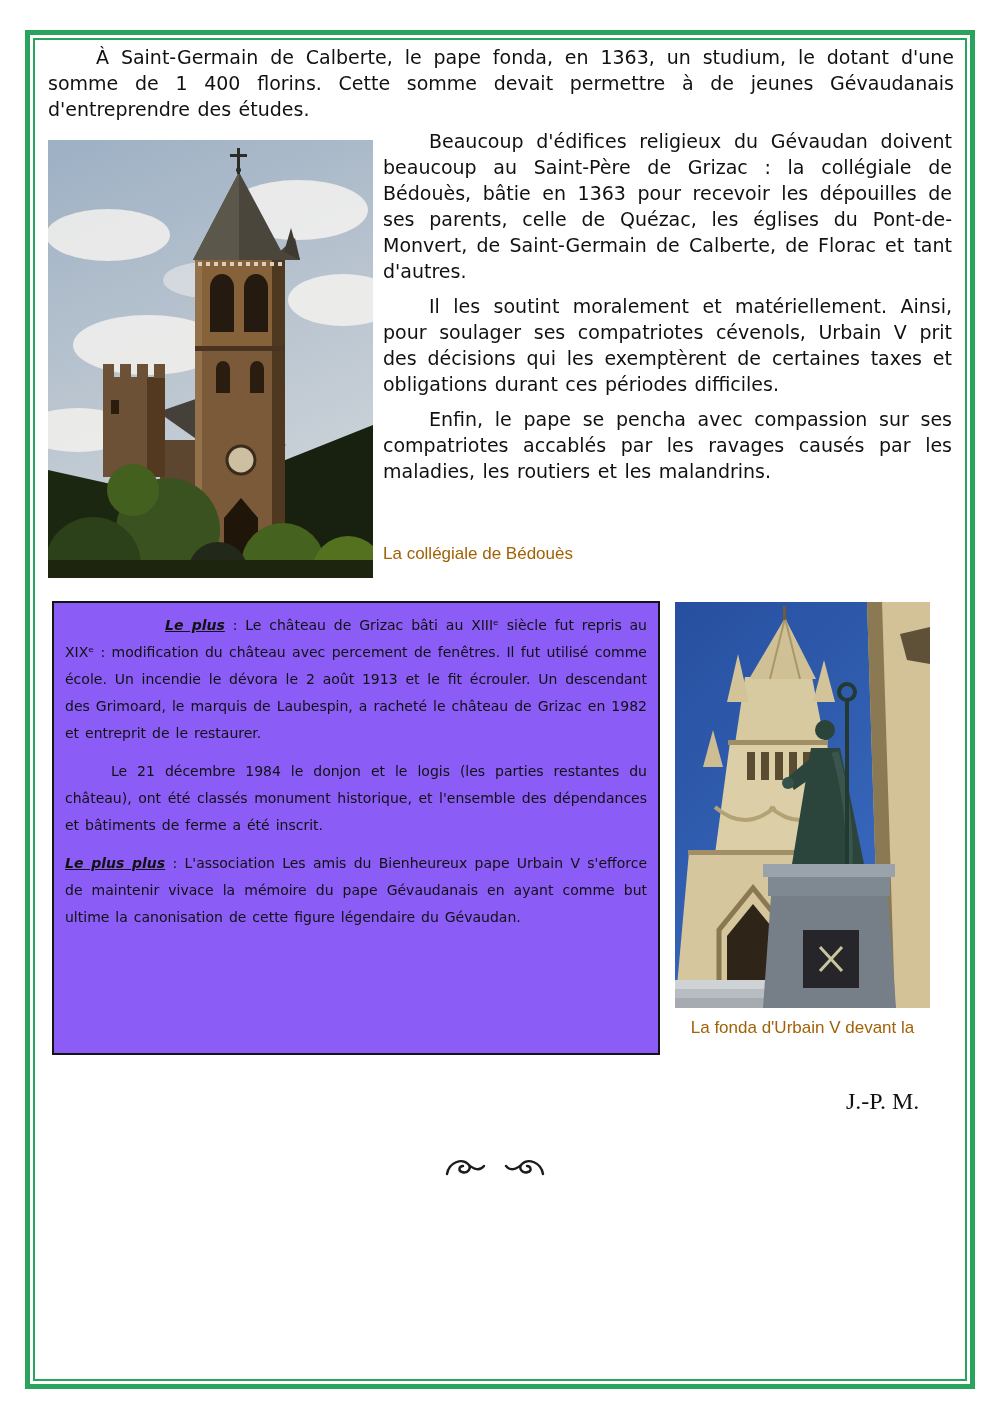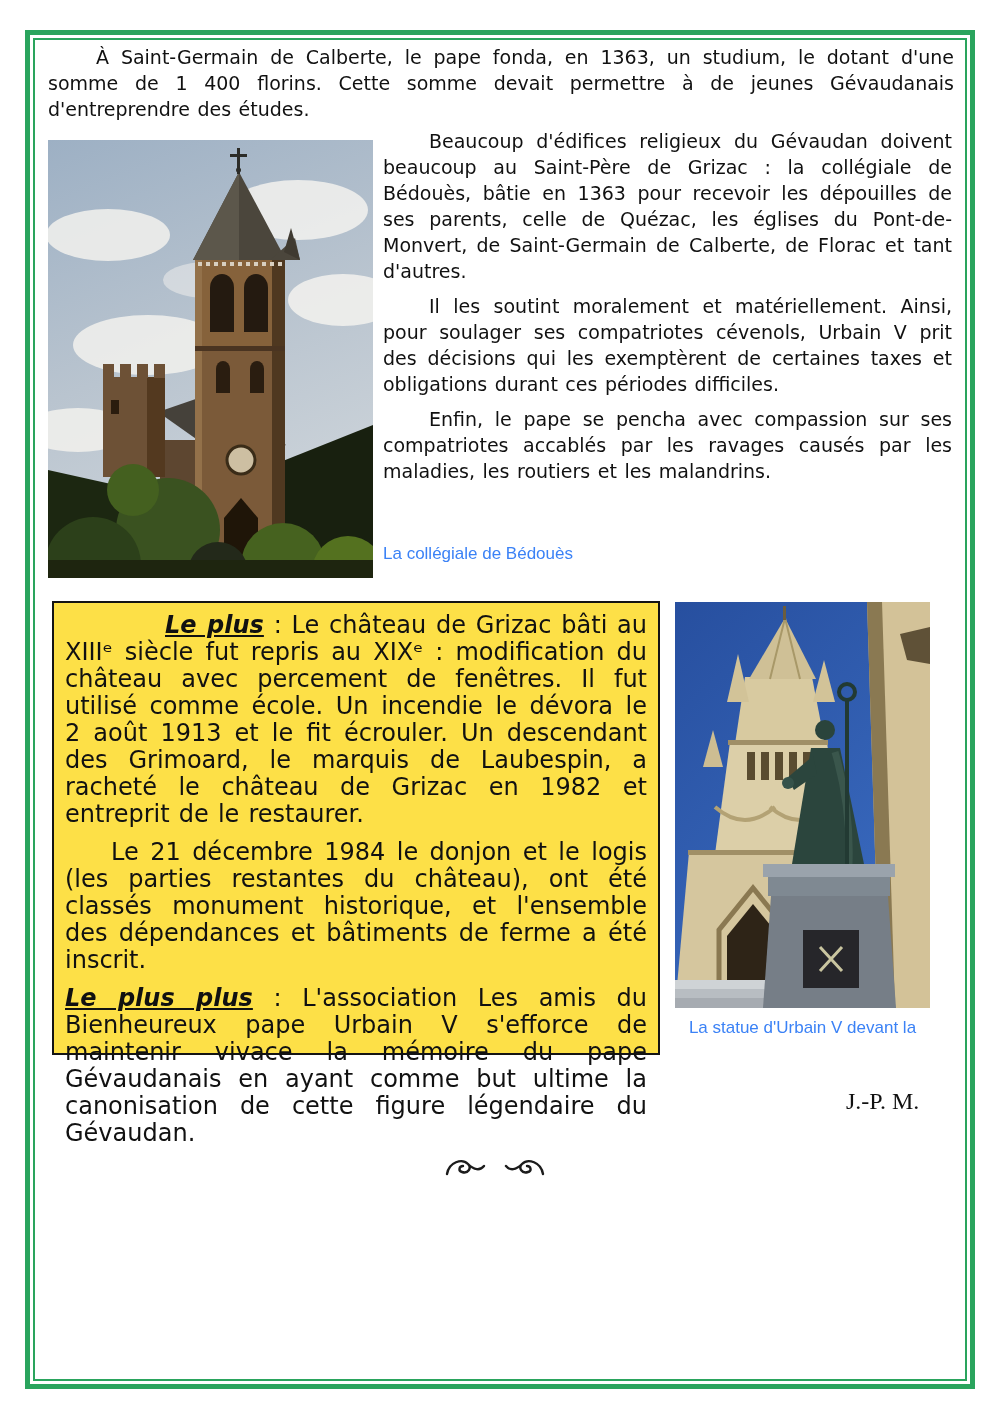--- a/index.html
+++ b/index.html
@@ -8,30 +8,30 @@
   
   .frame{position:absolute;left:25px;top:30px;width:940px;height:1349px;
          border:5px solid #2aa45d;}
   .frame-inner{position:absolute;left:3px;top:3px;right:3px;bottom:3px;border:2px solid #2aa45d;}
   
   p{margin:0;}
   .bodytext{font-size:19px;line-height:26px;text-align:justify;word-spacing:1.5px;}
   .intro{position:absolute;left:48px;top:44px;width:906px;text-indent:48px;}
   .col-right{position:absolute;left:383px;top:128px;width:569px;}
   .col-right p{margin-bottom:9px;text-indent:46px;}
-  .caption{font-family:"Liberation Sans",sans-serif;font-size:17px;color:#3b82f6;}
+  .caption{font-family:"Liberation Sans",sans-serif;font-size:17px;color:#a16207;}
   .caption1{position:absolute;left:383px;top:544px;width:300px;}
   
   .church{position:absolute;left:48px;top:140px;width:325px;height:438px;margin:0;}
   .statue{position:absolute;left:675px;top:602px;width:255px;height:406px;margin:0;}
   figure{padding:0;margin:0;}
   
   .infobox{position:absolute;left:52px;top:601px;width:582px;height:441px;
-           background:#fde047;border:2px solid #141414;padding:9px 11px 0 11px;
-           font-size:24px;line-height:27px;text-align:justify;word-spacing:1.5px;}
+           background:#8b5cf6;border:2px solid #141414;padding:9px 11px 0 11px;
+           font-size:14px;line-height:27px;text-align:justify;word-spacing:1.5px;}
   .infobox p{margin-bottom:11px;}
   .ib-p1{text-indent:100px;}
   .ib-p2{text-indent:46px;}
   .lead{font-weight:bold;font-style:italic;text-decoration:underline;}
   
   .caption2{position:absolute;left:655px;top:1014px;width:295px;text-align:center;line-height:28px;}
   
   .ornaments{position:absolute;left:444px;top:1156px;width:120px;display:flex;gap:18px;align-items:center;}
   .signature{position:absolute;left:846px;top:1088px;font-family:"Liberation Serif",serif;
              font-size:24px;color:#111;}
@@ -209,21 +209,21 @@
         <polygon points="138,154 112,176 119,188 142,172" fill="#2b453d"></polygon>
         <circle cx="113" cy="181" r="6" fill="#35524a"></circle>
         <path d="M160 150 q16 55 14 112" stroke="#3a564c" stroke-width="7" fill="none"></path>
         <rect x="170" y="96" width="4" height="166" fill="#223a33"></rect>
         <circle cx="172" cy="90" r="8" fill="none" stroke="#223a33" stroke-width="4"></circle>
       </g>
     </svg>
   </figure>
 
   <div class="caption caption2">
-    <div>La statue d'Urbain V devant la</div>
+    <div>La fonda d'Urbain V devant la</div>
   </div>
 
   <div class="ornaments">
     <svg width="42" height="26" viewBox="0 0 42 26" xmlns="http://www.w3.org/2000/svg">
       <path d="M3 18 C5 6 18 2 24 8 C28 12 24 18 18 16 C14 15 15 10 19 10 M24 8 C30 14 36 15 40 10" stroke="#1c1c1c" stroke-width="2.4" fill="none" stroke-linecap="round"></path>
     </svg>
     <svg width="42" height="26" viewBox="0 0 42 26" xmlns="http://www.w3.org/2000/svg">
       <g transform="scale(-1,1) translate(-42,0)">
         <path d="M3 18 C5 6 18 2 24 8 C28 12 24 18 18 16 C14 15 15 10 19 10 M24 8 C30 14 36 15 40 10" stroke="#1c1c1c" stroke-width="2.4" fill="none" stroke-linecap="round"></path>
       </g>

